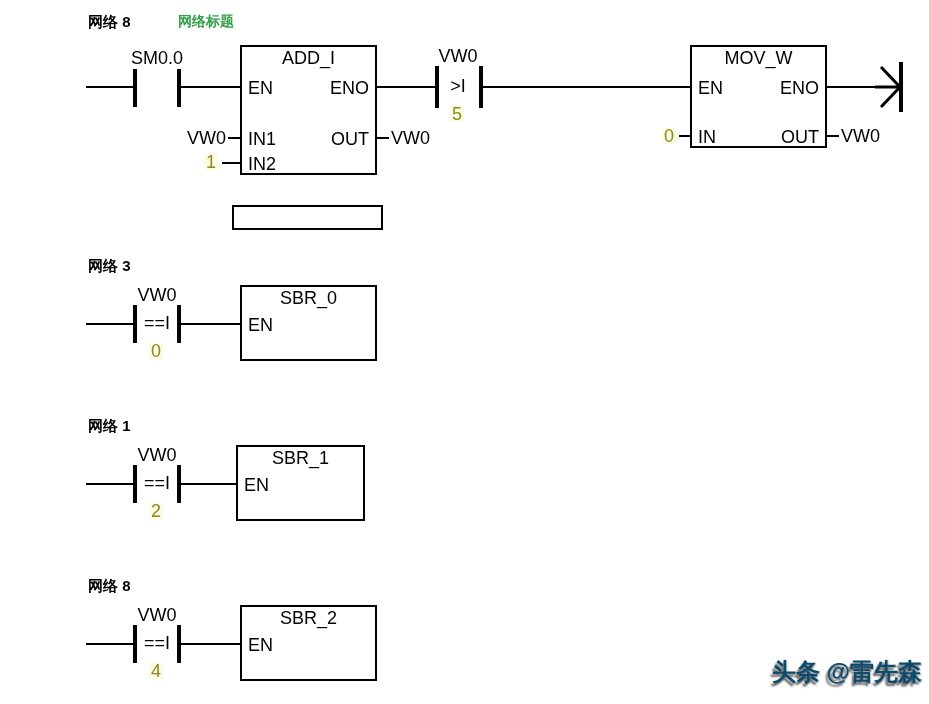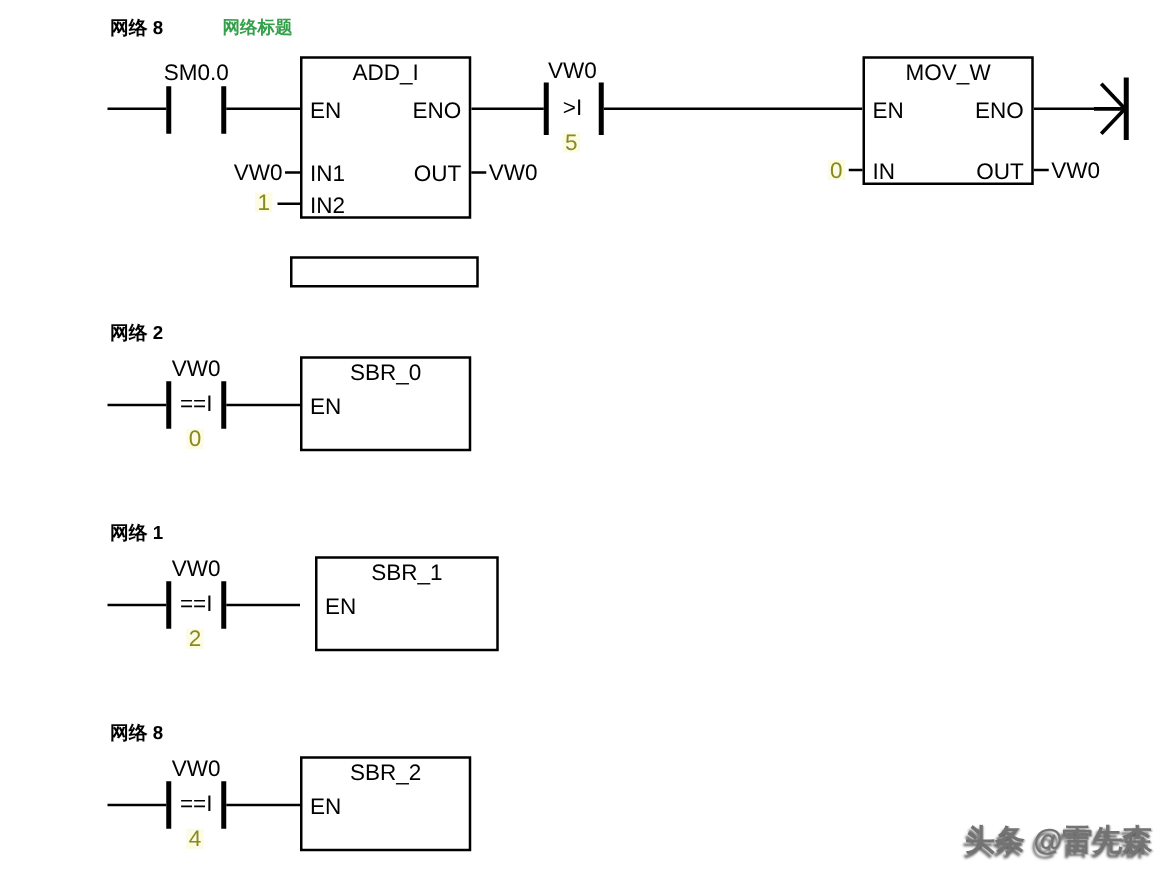--- a/index.html
+++ b/index.html
@@ -15,21 +15,21 @@
   .t{position:absolute;font-size:18px;line-height:16px;white-space:nowrap;}
   .c{transform:translateX(-50%);}
   .net{position:absolute;font-size:15px;font-weight:bold;white-space:nowrap;}
   .green{color:var(--network_title_green,#35a04a);}
   .olive{color:var(--constant_olive,#8a8a1e);background:#fcfce4;padding:0 2px;}
   .box .t{position:absolute;}
   .title{top:3px;left:50%;transform:translateX(-50%);}
   .pinL{left:6px;}
   .pinR{right:6px;}
   .watermark{
-    position:absolute;font-size:24px;font-weight:bold;color:#737373;
+    position:absolute;font-size:24px;font-weight:bold;color:#0c4a6e;
     text-shadow:-2px 3px 2px rgba(85,85,85,.9),1px 1px 1px rgba(120,120,120,.5);
     white-space:nowrap;
   }
 </style>
 </head>
 <body>
 
 <div id="canvas">
 
   <div class="net" style="left:88px;top:13px">网络 8</div>
@@ -84,21 +84,21 @@
 
   <svg style="position:absolute;left:875px;top:58px" width="34" height="58" viewBox="0 0 34 58">
     <line x1="0" y1="29" x2="24" y2="29" stroke="#000" stroke-width="3"></line>
     <line x1="6" y1="9" x2="25" y2="29" stroke="#000" stroke-width="3"></line>
     <line x1="6" y1="49" x2="25" y2="29" stroke="#000" stroke-width="3"></line>
     <rect x="24" y="4" width="4" height="50" fill="#000"></rect>
   </svg>
 
   <div class="box" style="left:232px;top:205px;width:151px;height:25px;border-width:2px"></div>
 
-  <div class="net" style="left:88px;top:257px">网络 2</div>
+  <div class="net" style="left:88px;top:257px">网络 3</div>
   <div class="wire" style="left:86px;top:323px;width:47px"></div>
   <div class="wire" style="left:181px;top:323px;width:59px"></div>
   <div>
     <div class="t c" style="left:157px;top:287px">VW0</div>
     <div class="bar" style="left:133px;top:305px;height:38px"></div>
     <div class="bar" style="left:177px;top:305px;height:38px"></div>
     <div class="t c" style="left:157px;top:315px">==I</div>
     <div class="t c olive" style="left:156px;top:343px">0</div>
   </div>
   <div class="box" style="left:240px;top:285px;width:137px;height:76px">
@@ -109,21 +109,21 @@
   <div class="net" style="left:88px;top:417px">网络 1</div>
   <div class="wire" style="left:86px;top:483px;width:47px"></div>
   <div class="wire" style="left:181px;top:483px;width:59px"></div>
   <div>
     <div class="t c" style="left:157px;top:447px">VW0</div>
     <div class="bar" style="left:133px;top:465px;height:38px"></div>
     <div class="bar" style="left:177px;top:465px;height:38px"></div>
     <div class="t c" style="left:157px;top:475px">==I</div>
     <div class="t c olive" style="left:156px;top:503px">2</div>
   </div>
-  <div class="box" style="left:252px;top:445px;width:147px;height:76px">
+  <div class="box" style="left:236px;top:445px;width:129px;height:76px">
     <div class="t title">SBR_1</div>
     <div class="t pinL" style="top:30px">EN</div>
   </div>
 
   <div class="net" style="left:88px;top:577px">网络 8</div>
   <div class="wire" style="left:86px;top:643px;width:47px"></div>
   <div class="wire" style="left:181px;top:643px;width:59px"></div>
   <div>
     <div class="t c" style="left:157px;top:607px">VW0</div>
     <div class="bar" style="left:133px;top:625px;height:38px"></div>

